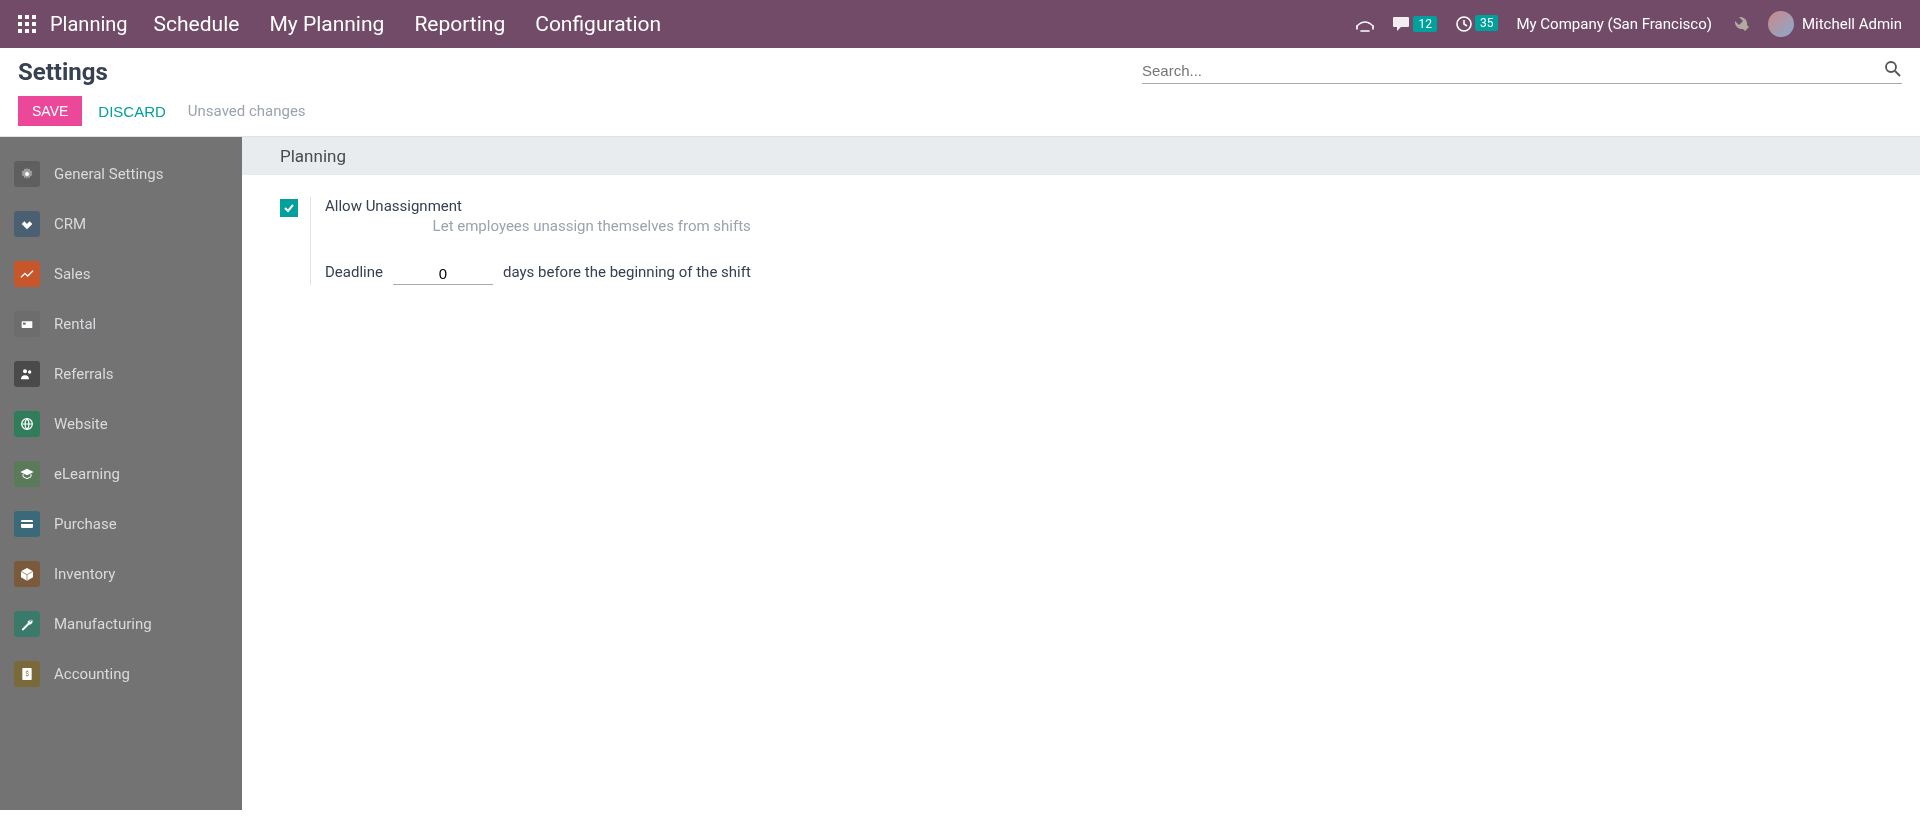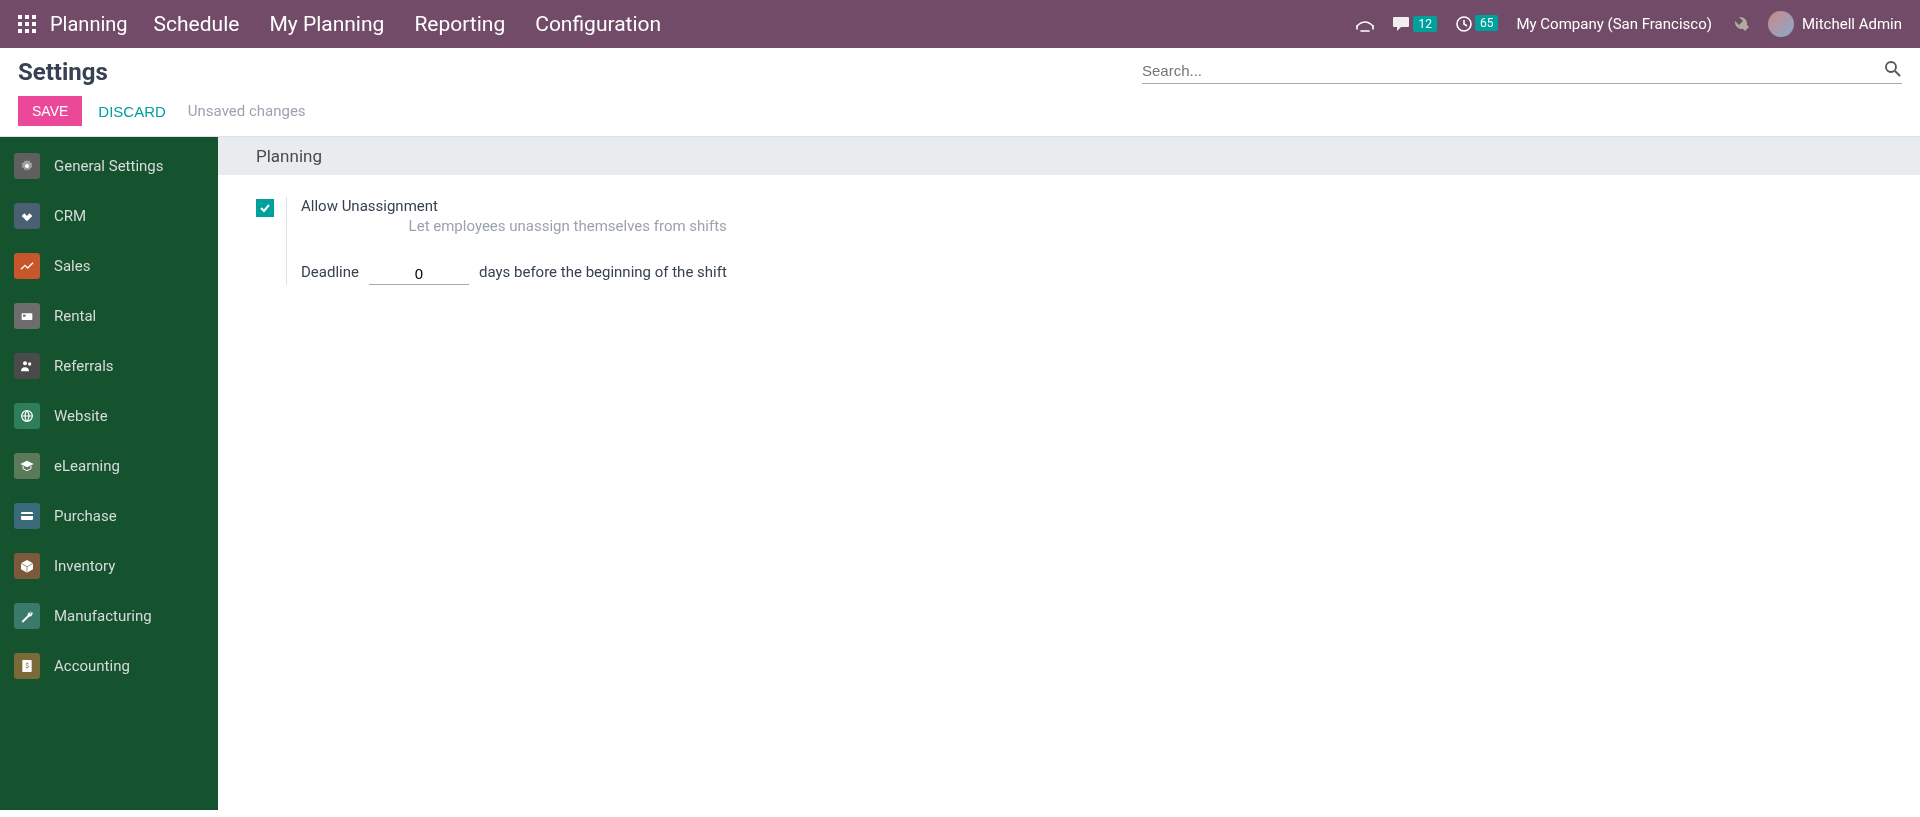--- a/index.html
+++ b/index.html
@@ -26,21 +26,21 @@
 .search-area { margin-left: auto; width: 760px; display: flex; align-items: center; border-bottom: 1px solid #aaa; padding-bottom: 2px; }
 .search-input { flex: 1; border: none; outline: none; font-size: 15px; color: #6c757d; background: transparent; }
 .search-icon { color: #6c757d; cursor: pointer; }
 .cp-row2 { display: flex; align-items: center; margin-top: 10px; gap: 12px; }
 .btn-save { background: #ec4899; color: #fff; border: none; padding: 7px 14px; font-size: 14px; cursor: pointer; }
 .btn-discard { background: none; border: none; color: #00A09D; font-size: 15px; cursor: pointer; padding: 6px 4px; }
 .unsaved { color: #9ca3af; font-size: 15px; margin-left: 6px; }
 
 
 .body { display: flex; min-height: calc(817px - 48px - 96px); }
-.sidebar { width: 218px; background: #14532d; padding-top: 4px; }
+.sidebar { width: 242px; background: #737373; padding-top: 12px; }
 .side-item { display: flex; align-items: center; padding: 12px 14px; gap: 14px; cursor: pointer; color: #d8dadd; font-size: 15px; }
 .side-icon { width: 26px; height: 26px; display: flex; align-items: center; justify-content: center; border-radius: 3px; flex-shrink: 0; }
 .ic-general { background: #5f5f5f; }
 .ic-crm { background: #4b5f72; }
 .ic-sales { background: #c7572a; }
 .ic-rental { background: #6d6d6d; }
 .ic-referrals { background: #4a4a4a; }
 .ic-website { background: #2f7d5b; }
 .ic-elearning { background: #5a7a5a; }
 .ic-purchase { background: #3a6a7a; }
@@ -99,21 +99,21 @@
       <svg width="18" height="16" viewBox="0 0 18 16" fill="#fff">
           <path d="M1 1 h14 a1 1 0 0 1 1 1 v8 a1 1 0 0 1 -1 1 H8 l-4 4 v-4 H1 a1 1 0 0 1 -1 -1 V2 a1 1 0 0 1 1 -1 z" fill="#fff" opacity="0.9"></path>
         </svg>
       <span class="badge">12</span>
     </span>
     <span class="systray-item">
       <svg width="18" height="18" viewBox="0 0 18 18" fill="none" stroke="#fff" stroke-width="1.6">
           <circle cx="9" cy="9" r="7"></circle>
           <path d="M9 5 v4 l3 2"></path>
         </svg>
-      <span class="badge">65</span>
+      <span class="badge">35</span>
     </span>
     <span class="company">My Company (San Francisco)</span>
     <span class="systray-item">
       <svg width="20" height="20" viewBox="0 0 20 20" fill="#bba">
           <path d="M19 13 l-2 -2 a7 7 0 0 0 -8 -8 l4 4 -4 4 -4 -4 a7 7 0 0 0 8 8 l2 2 z" opacity="0.85"></path>
         </svg>
     </span>
     <span class="user">
       <span class="avatar"></span>
       <span>Mitchell Admin</span>

